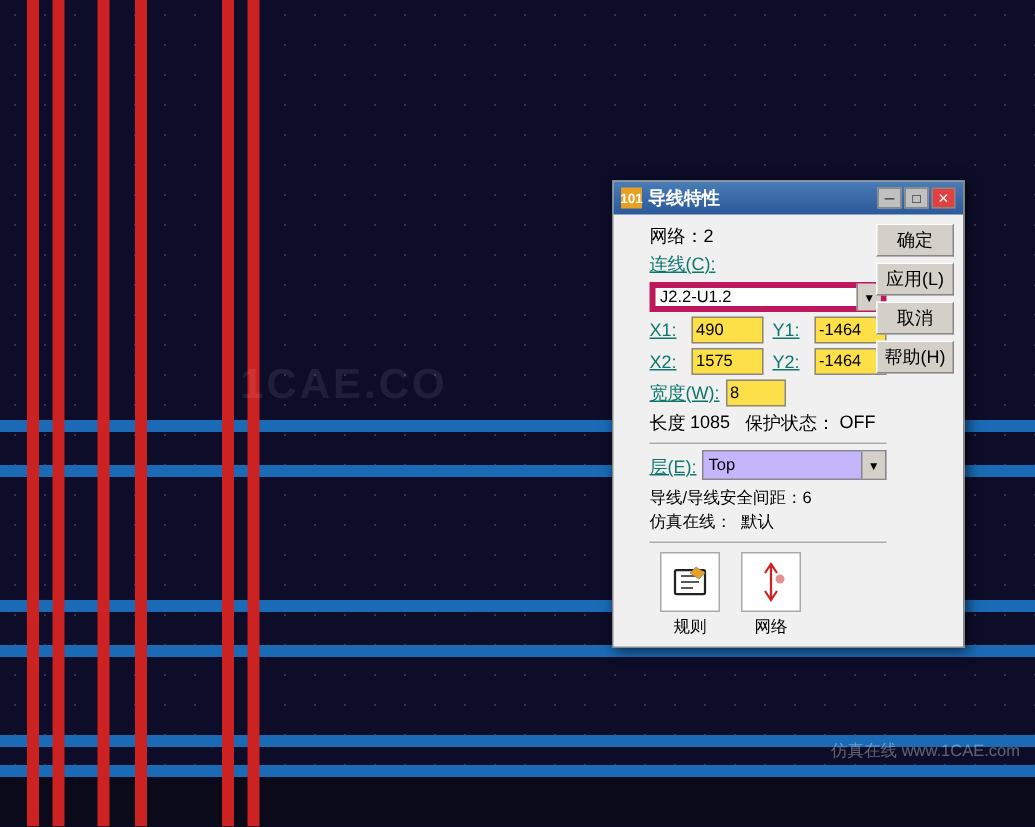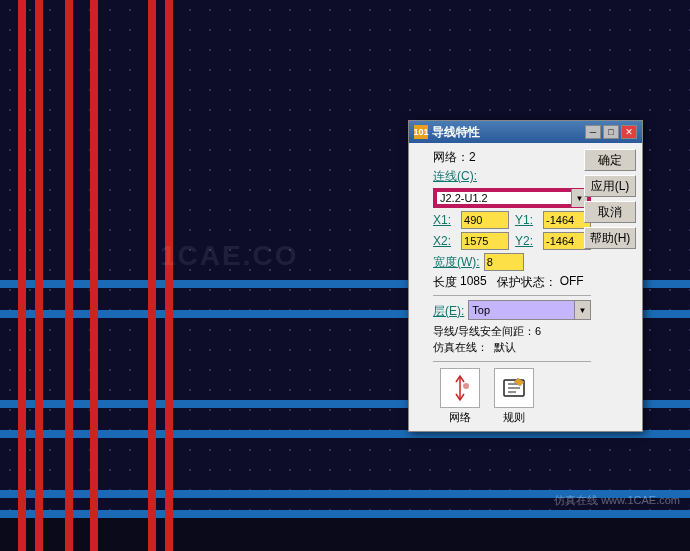--- a/index.html
+++ b/index.html
@@ -429,42 +429,42 @@
           <span>仿真在线：</span>
           <span>默认</span>
         </div>
 
         <div class="icon-row">
 
 
           <div class="icon-item">
             <div class="icon-box">
               <svg class="icon-svg" viewBox="0 0 32 32">
-                <line x1="16" y1="4" x2="16" y2="28" stroke="#cc2222" stroke-width="1.5"></line>
-                <polyline points="12,10 16,4 20,10" fill="none" stroke="#cc2222" stroke-width="1.5"></polyline>
-                <polyline points="12,22 16,28 20,22" fill="none" stroke="#cc2222" stroke-width="1.5"></polyline>
-                <circle cx="22" cy="14" r="3" fill="#cc2222" opacity="0.5"></circle>
-              </svg>
-            </div>
-            <span class="icon-label">网络</span>
-          </div>
-
-          <div class="icon-item">
-            <div class="icon-box">
-              <svg class="icon-svg" viewBox="0 0 32 32">
                 <rect x="6" y="8" width="20" height="16" rx="1" fill="none" stroke="#222" stroke-width="1.5"></rect>
                 <line x1="10" y1="12" x2="22" y2="12" stroke="#222" stroke-width="1"></line>
                 <line x1="10" y1="16" x2="22" y2="16" stroke="#222" stroke-width="1"></line>
                 <line x1="10" y1="20" x2="18" y2="20" stroke="#222" stroke-width="1"></line>
                 <polygon points="20,6 26,10 22,14 16,10" fill="#e8a020" stroke="#888" stroke-width="0.5"></polygon>
               </svg>
             </div>
             <span class="icon-label">规则</span>
           </div>
 
+          <div class="icon-item">
+            <div class="icon-box">
+              <svg class="icon-svg" viewBox="0 0 32 32">
+                <line x1="16" y1="4" x2="16" y2="28" stroke="#cc2222" stroke-width="1.5"></line>
+                <polyline points="12,10 16,4 20,10" fill="none" stroke="#cc2222" stroke-width="1.5"></polyline>
+                <polyline points="12,22 16,28 20,22" fill="none" stroke="#cc2222" stroke-width="1.5"></polyline>
+                <circle cx="22" cy="14" r="3" fill="#cc2222" opacity="0.5"></circle>
+              </svg>
+            </div>
+            <span class="icon-label">网络</span>
+          </div>
+
         </div>
 
       </div>
 
     </div>
   </div>
 
   <div style="position:absolute;top:28px;right:6px;display:flex;flex-direction:column;gap:4px;">
     <button class="dialog-btn">确定</button>
     <button class="dialog-btn">应用(L)</button>

